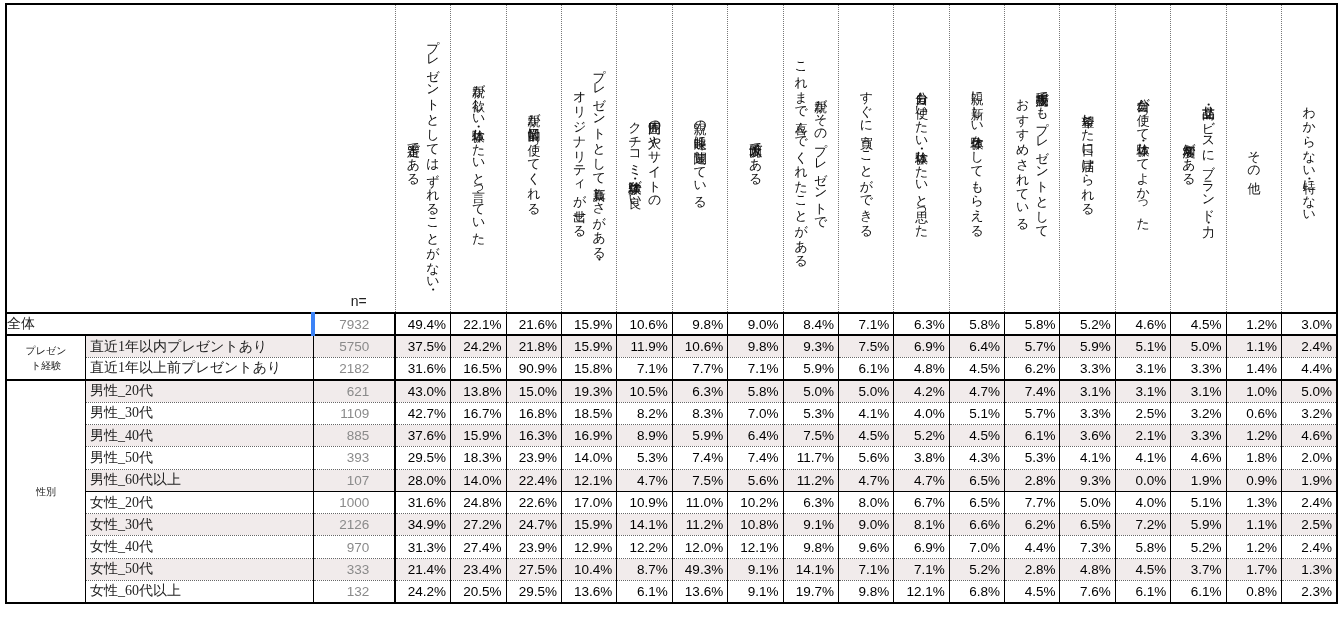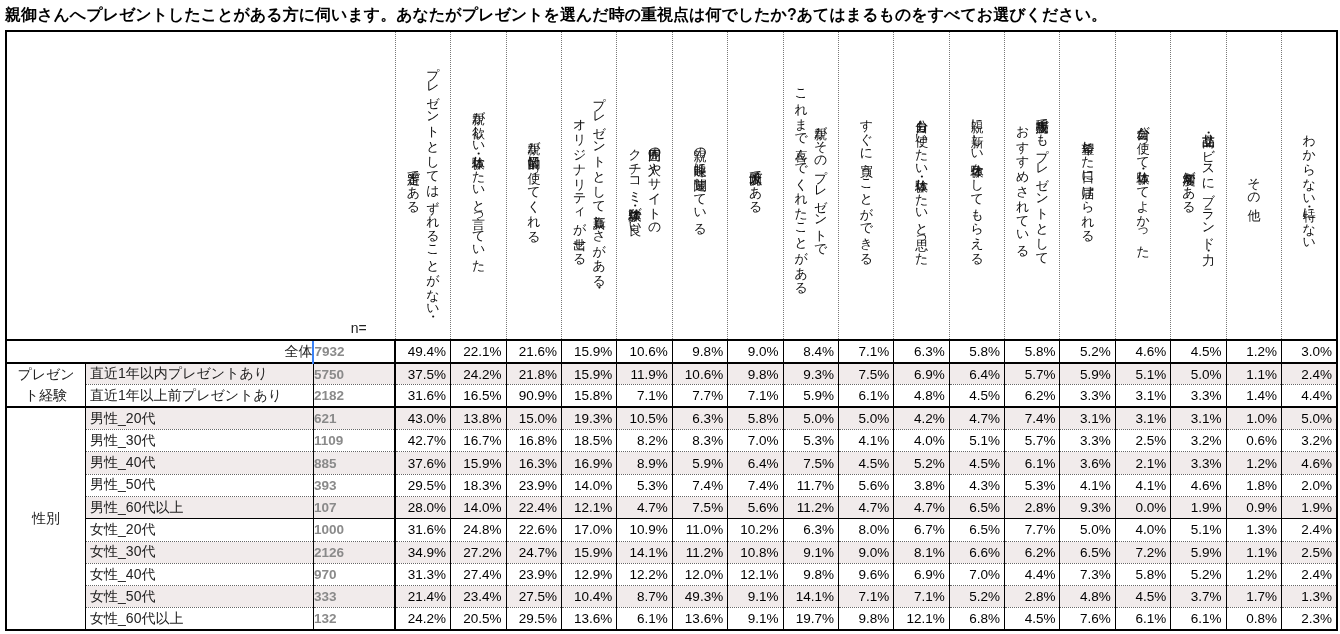--- a/index.html
+++ b/index.html
@@ -18,35 +18,34 @@
   th.vh:first-of-type { border-left:2px solid #000; }
   th.vh .vtext { display:inline-block; writing-mode:vertical-rl; text-orientation:mixed;
     white-space:pre-line; font-size:13px; line-height:1.5; max-height:300px; color:#111; }
 
   tbody tr { height:22.3px; }
   tbody td { border-top:1px dotted #666; font-size:13px; background:#fff; }
   tbody tr.gstart td { border-top:2px solid #000; }
   tbody tr.subdiv td { border-top:1.5px solid #000; }
 
   td.glabel { border-right:1px solid #000; text-align:center; vertical-align:middle;
-    white-space:pre-line; font-size:14px; color:#222; line-height:1.5; background:#fff !important;margin-top:48px; }
+    white-space:pre-line; font-size:10px; color:#222; line-height:1.5; background:#fff !important;margin-top:48px; }
   td.rlabel { border-right:1px solid #000; text-align:left; padding:0 4px; font-size:14px; color:#222;
-    white-space:nowrap; }
-  td.tlabel { border-right:2px solid #3b82f6; text-align:right; font-size:14px; color:#222; }
-  td.ncell  { border-right:2px solid #000; padding-right:25px;
-    color:var(--n-color,#8a8a8a); font-size:13.5px;font-weight:bold; }
+    white-space:nowrap;font-family:Liberation Serif, serif; }
+  td.tlabel { border-right:4px solid #3b82f6; text-align:left; font-size:14px; color:#222; }
+  td.ncell  { border-right:2px solid #000; text-align:right; padding-right:25px;
+    color:var(--n-color,#8a8a8a); font-size:13.5px; }
   td.val    { border-left:1px solid #000; text-align:right; padding-right:4px; font-size:13.5px; }
 
   tbody tr.shaded td { background:var(--shade,#f1ebeb); }
 </style>
 </head>
 <body>
 
 <div class="page">
-  <div class="title">親御さんへプレゼントしたことがある方に伺います。あなたがプレゼントを選んだ時の重視点は何でしたか?あてはまるものをすべてお選びください。</div>
   <table>
     <colgroup id="cols">
         <col style="width: 80px;">
         <col style="width: 228px;">
         <col style="width: 82px;">
         <col style="width: 55.5px;">
         <col style="width: 55.5px;">
         <col style="width: 55.5px;">
         <col style="width: 55.5px;">
         <col style="width: 55.5px;">

